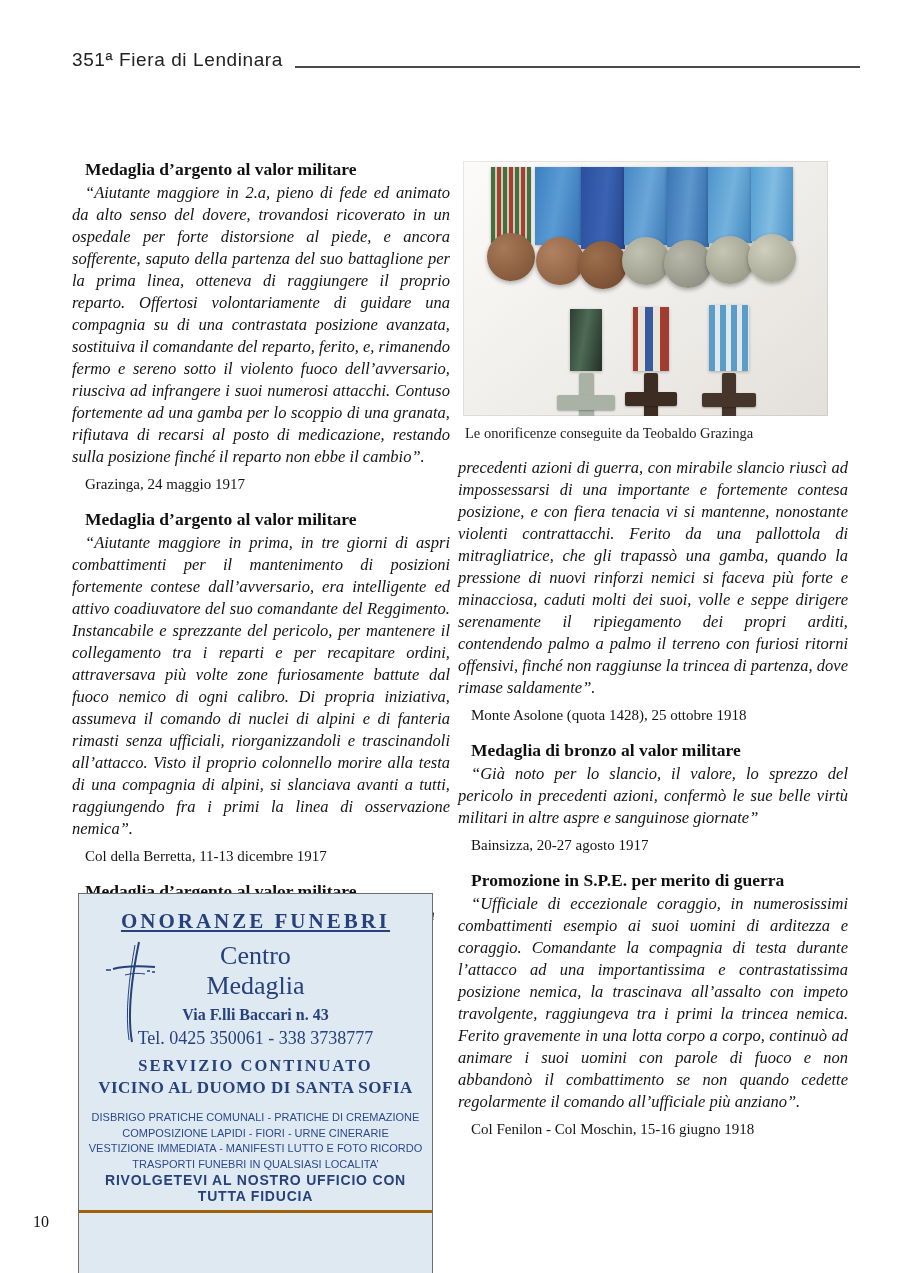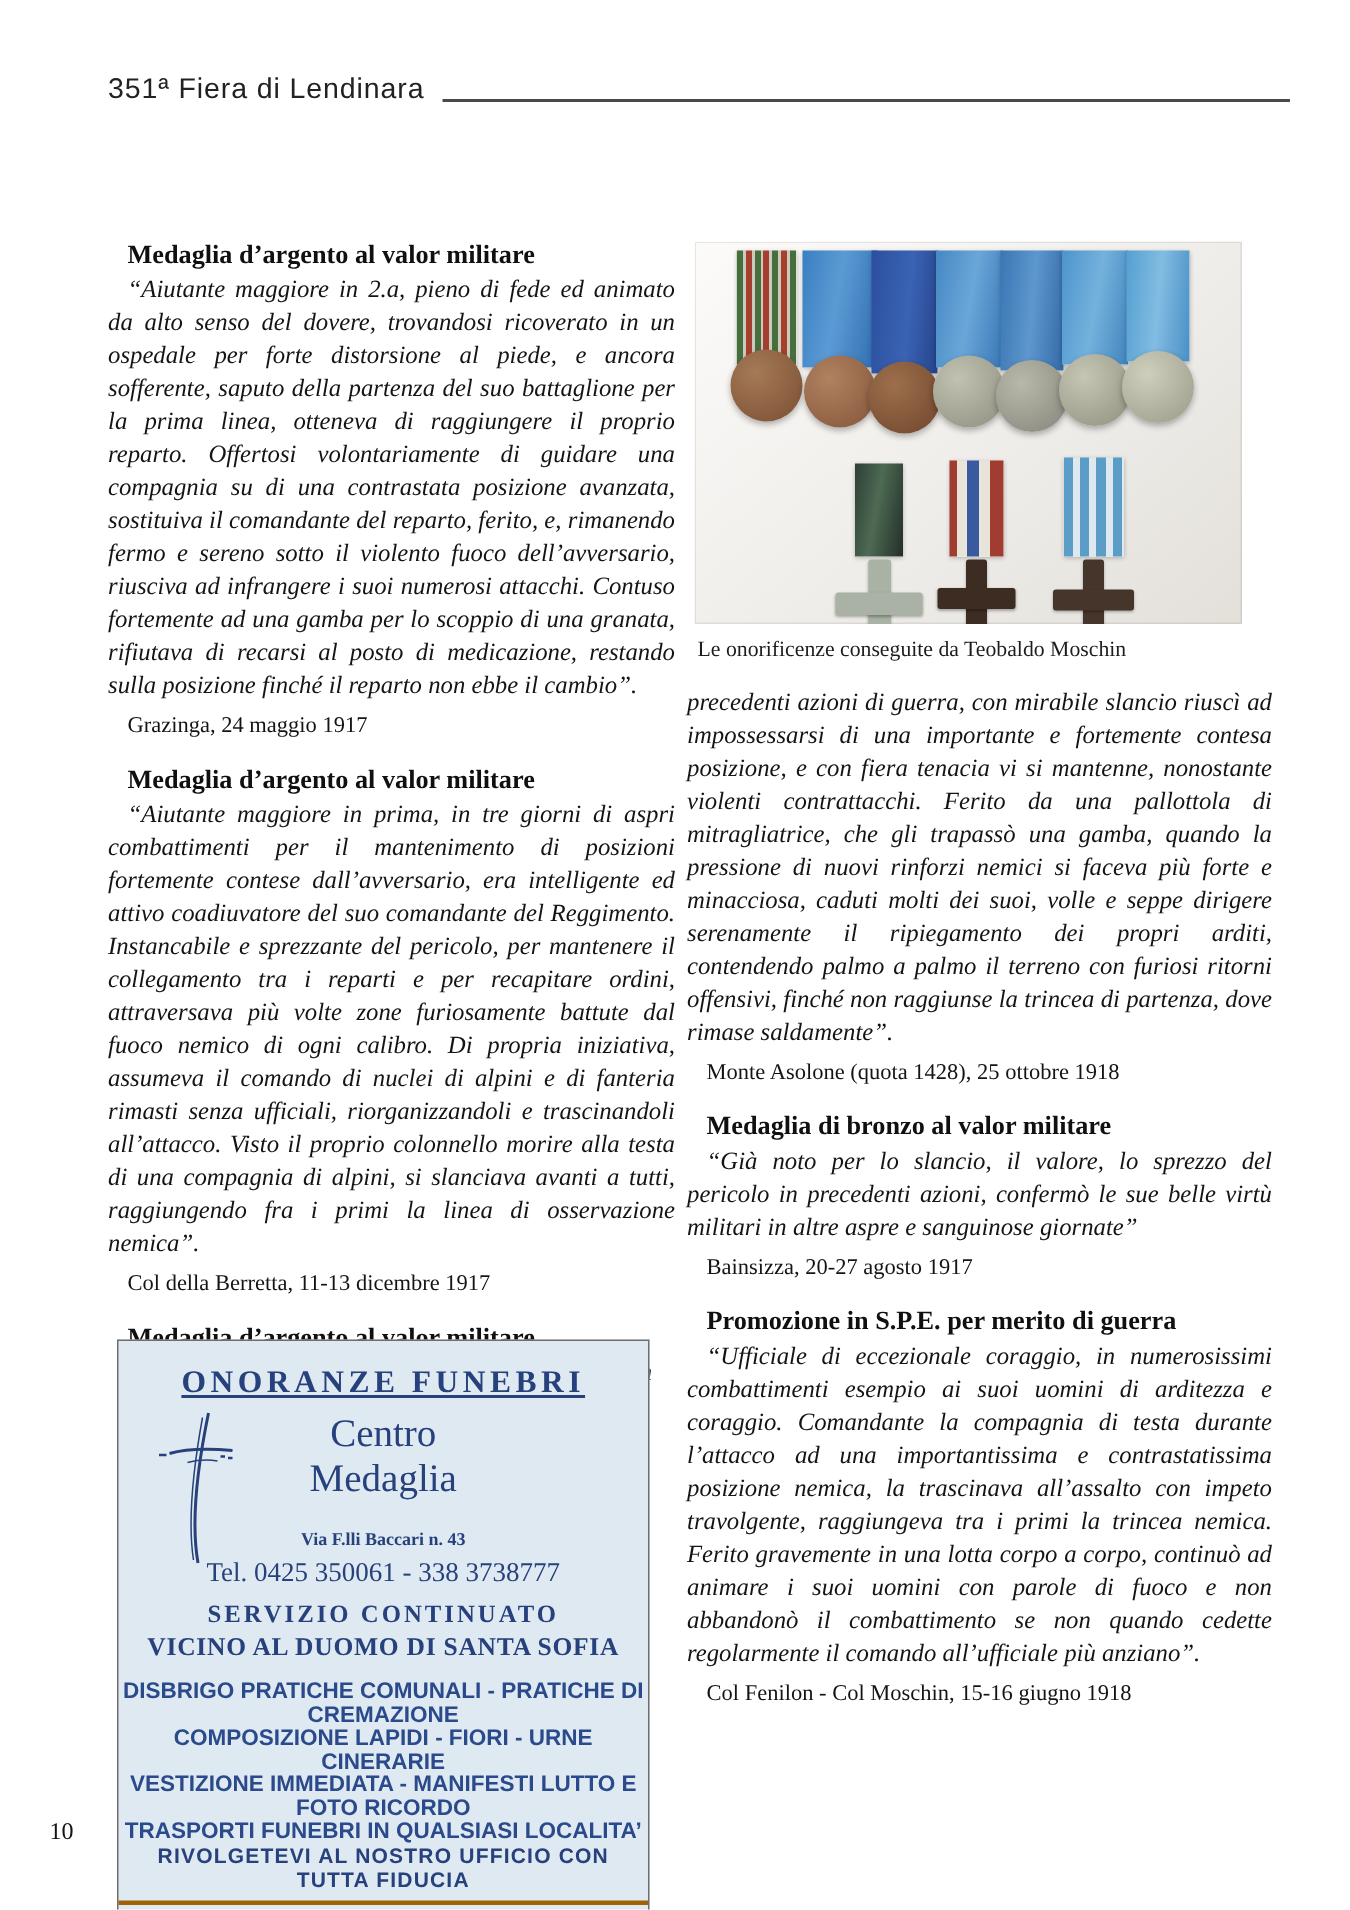--- a/index.html
+++ b/index.html
@@ -29,26 +29,26 @@
   .crossbox{position:absolute;}
   .crossbox .v,.crossbox .h{position:absolute;border-radius:2px;box-shadow:0 1px 2px rgba(0,0,0,.3);}
   .caption{font-size:14.5px;line-height:18px;margin:8px 0 15px 7px;color:#1d1d1d;}
   
   .ad{position:absolute;left:78px;top:893px;width:355px;height:408px;box-sizing:border-box;
     background:#dfe9f1;border:1px solid #6e6e6e;text-align:center;color:#26417c;}
   .ad-title{font-size:21px;font-weight:bold;letter-spacing:3px;text-decoration:underline;
     margin-top:15px;font-family:"Liberation Serif",serif;}
   .ad-names{margin-top:7px;line-height:30px;font-size:26px;}
   .ad-logo{position:absolute;left:26px;top:46px;}
-  .ad-address{font-size:12px;font-weight:bold;margin-top:18px;}
+  .ad-address{font-size:16px;font-weight:bold;margin-top:5px;}
   .ad-phone{font-size:18px;margin-top:4px;}
   .ad-svc1{font-size:16.5px;font-weight:bold;letter-spacing:2px;margin-top:7px;}
   .ad-svc2{font-size:17px;font-weight:bold;letter-spacing:.5px;margin-top:2px;}
-  .ad-smalls{margin-top:12px;font-family:"Liberation Sans",sans-serif;font-weight:bold;
-    font-size:15px;line-height:15.5px;color:#2b4a8c;}
+  .ad-smalls{margin-top:12px;font-family:"Liberation Sans",sans-serif;font-weight:normal;
+    font-size:11px;line-height:15.5px;color:#2b4a8c;}
   .ad-footer{display:inline-block;font-family:"Liberation Sans",sans-serif;
     font-weight:bold;font-size:14px;letter-spacing:.8px;border-bottom:3px solid #a16207;
     padding:0 4px 6px 4px;}
   .page-num{position:absolute;left:33px;top:1213px;font-size:16px;}
 </style>
 </head>
 <body>
 
 <div class="hdr-title">351ª Fiera di Lendinara</div>
 <div class="hdr-rule"></div>
@@ -95,21 +95,21 @@
       <div class="crossbox" style="left: 162px; top: 212px; width: 52px; height: 52px;">
         <div class="v" style="left: 19px; top: 0px; width: 14px; height: 52px; background: rgb(61, 44, 34);"></div>
         <div class="h" style="left: 0px; top: 19px; width: 52px; height: 14px; background: rgb(61, 44, 34);"></div>
       </div>
       <div class="ribbon" style="left: 246px; top: 144px; width: 40px; height: 66px; background: repeating-linear-gradient(90deg, rgb(90, 158, 200) 0px, rgb(90, 158, 200) 6px, rgb(223, 232, 238) 6px, rgb(223, 232, 238) 11px);"></div>
       <div class="crossbox" style="left: 239px; top: 212px; width: 54px; height: 54px;">
         <div class="v" style="left: 20px; top: 0px; width: 14px; height: 54px; background: rgb(69, 53, 42);"></div>
         <div class="h" style="left: 0px; top: 20px; width: 54px; height: 14px; background: rgb(69, 53, 42);"></div>
       </div>
     </div>
-  <p class="caption">Le onorificenze conseguite da Teobaldo Moschin</p>
+  <p class="caption">Le onorificenze conseguite da Teobaldo Grazinga</p>
   <div class="sec">
     <p class="med-body no-indent">precedenti azioni di guerra, con mirabile slancio riuscì ad impossessarsi di una importante e fortemente contesa posizione, e con fiera tenacia vi si mantenne, nonostante violenti contrattacchi. Ferito da una pallottola di mitragliatrice, che gli trapassò una gamba, quando la pressione di nuovi rinforzi nemici si faceva più forte e minacciosa, caduti molti dei suoi, volle e seppe dirigere serenamente il ripiegamento dei propri arditi, contendendo palmo a palmo il terreno con furiosi ritorni offensivi, finché non raggiunse la trincea di partenza, dove rimase saldamente”.</p>
     <p class="med-date">Monte Asolone (quota 1428), 25 ottobre 1918</p>
   </div>
   <div class="sec">
     <p class="med-heading">Medaglia di bronzo al valor militare</p>
     <p class="med-body">“Già noto per lo slancio, il valore, lo sprezzo del pericolo in precedenti azioni, confermò le sue belle virtù militari in altre aspre e sanguinose giornate”</p>
     <p class="med-date">Bainsizza, 20-27 agosto 1917</p>
   </div>
   <div class="sec">

